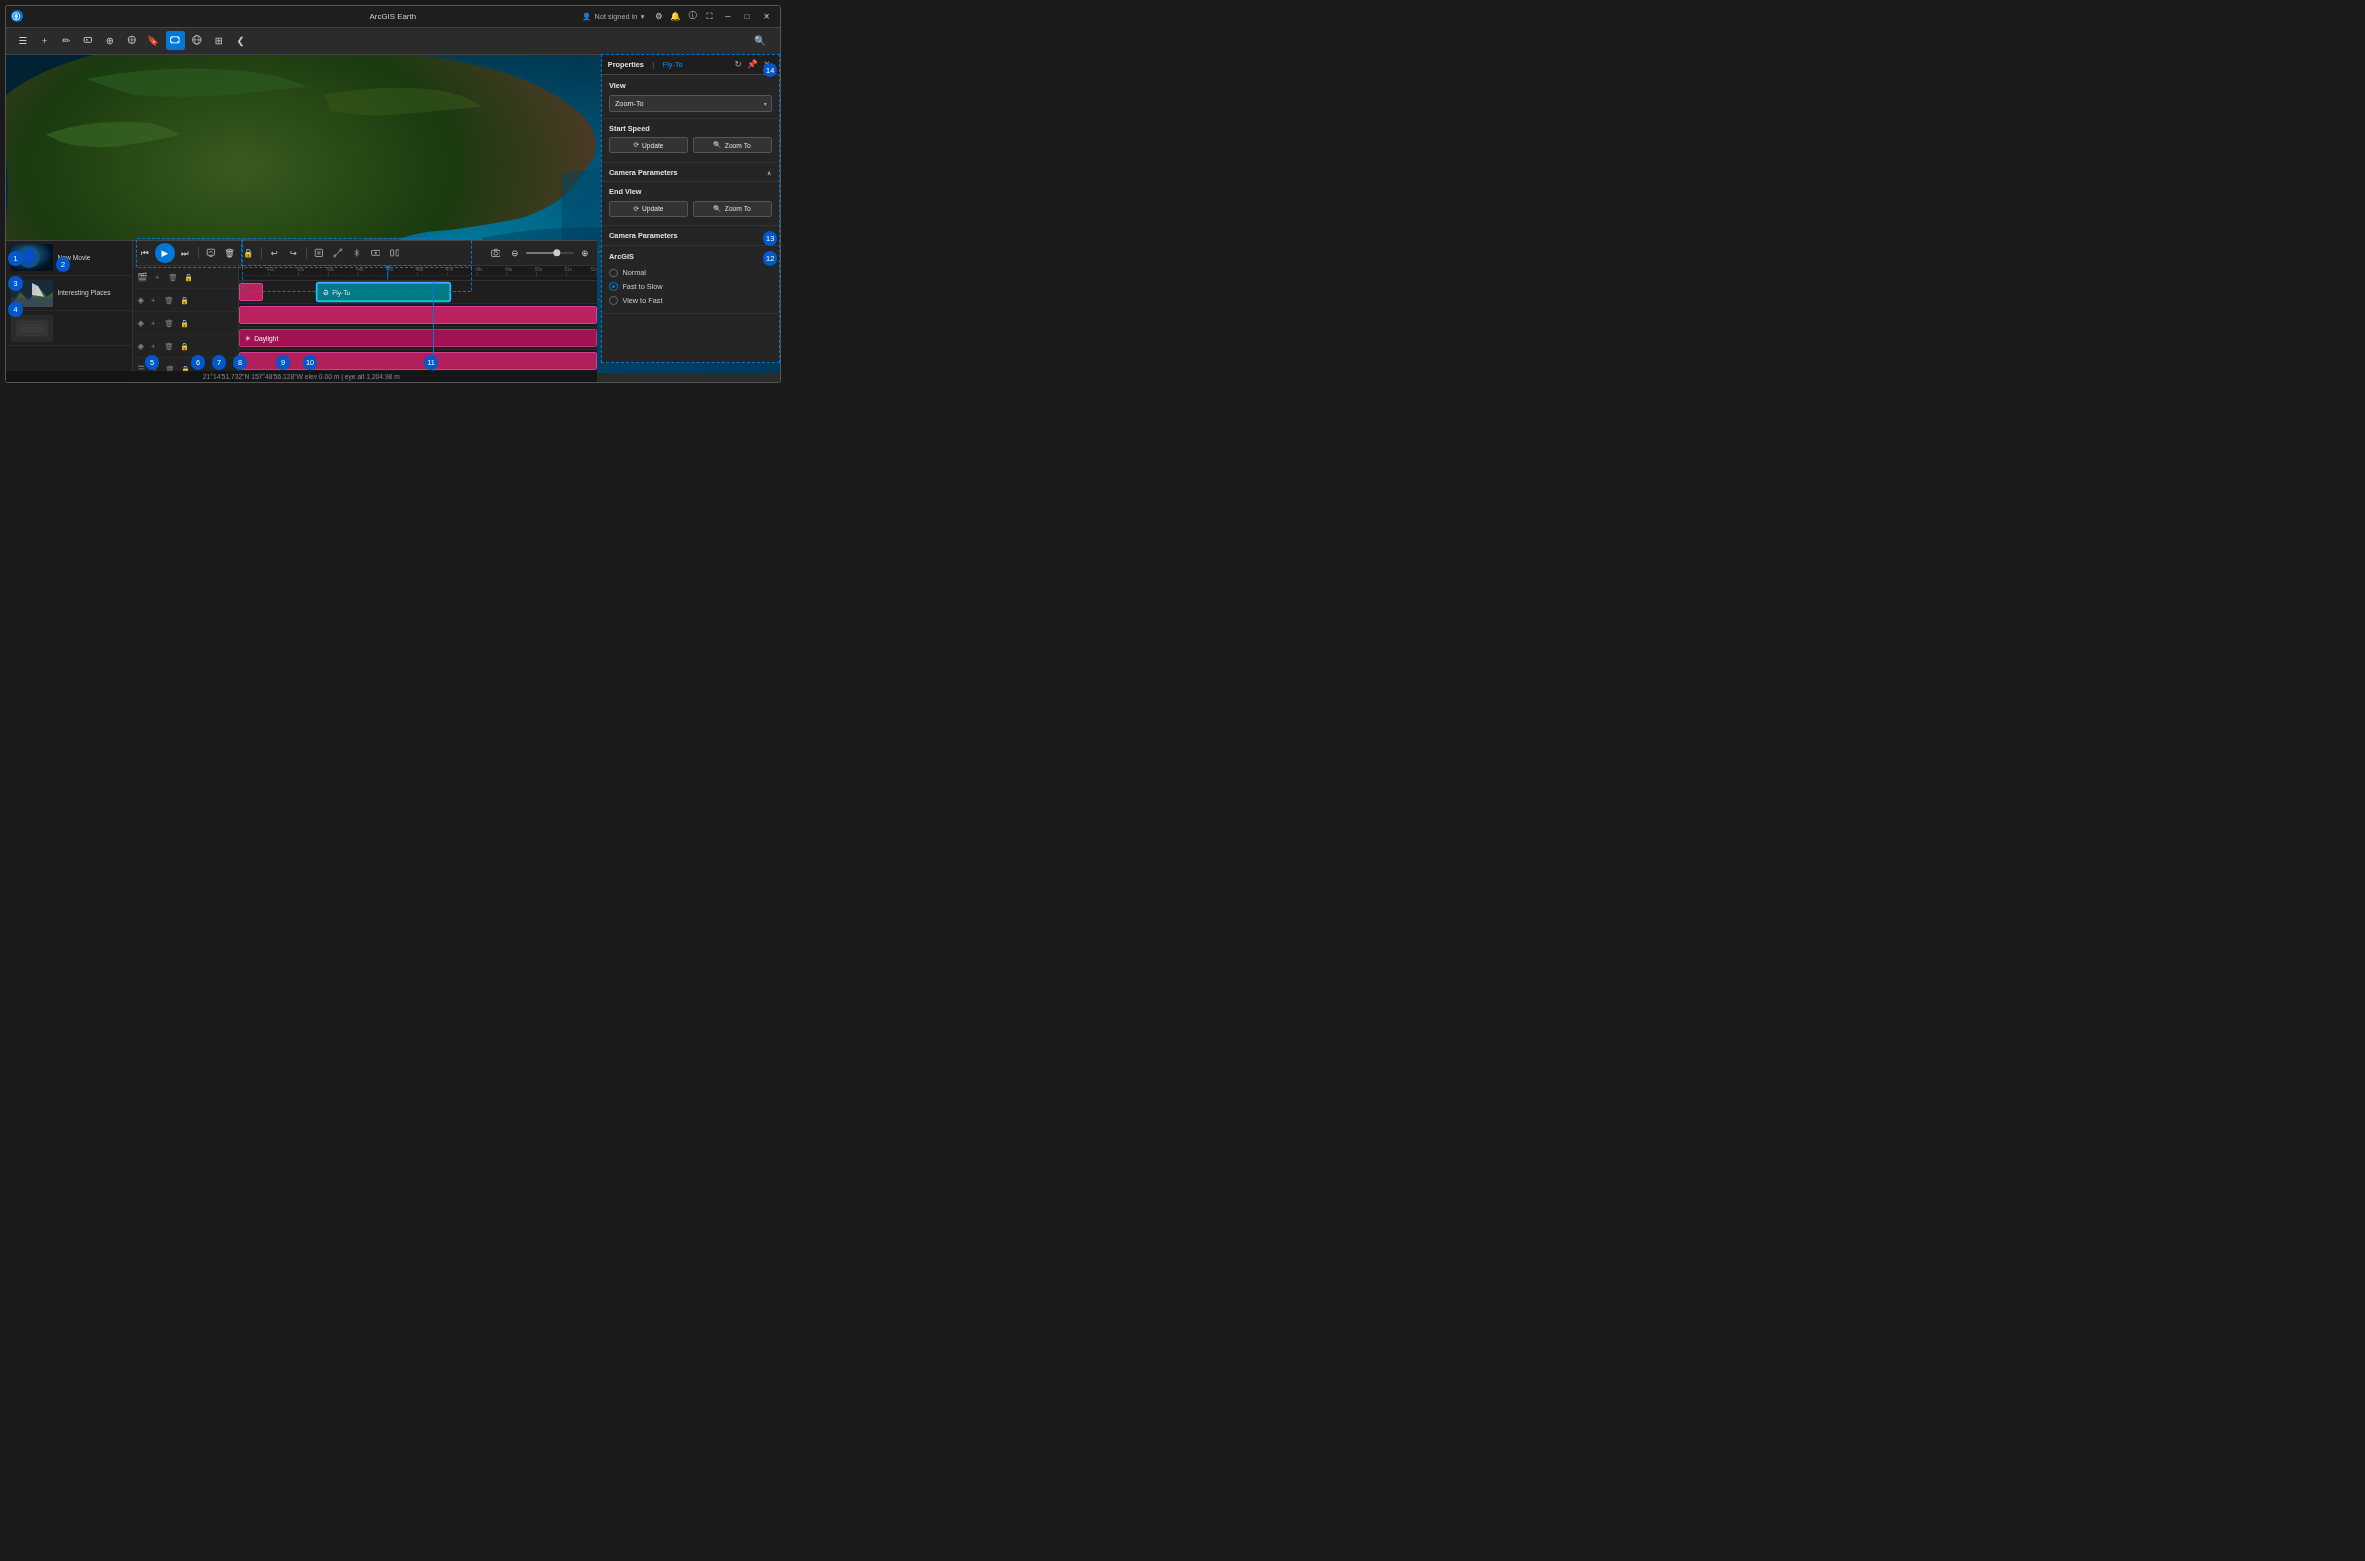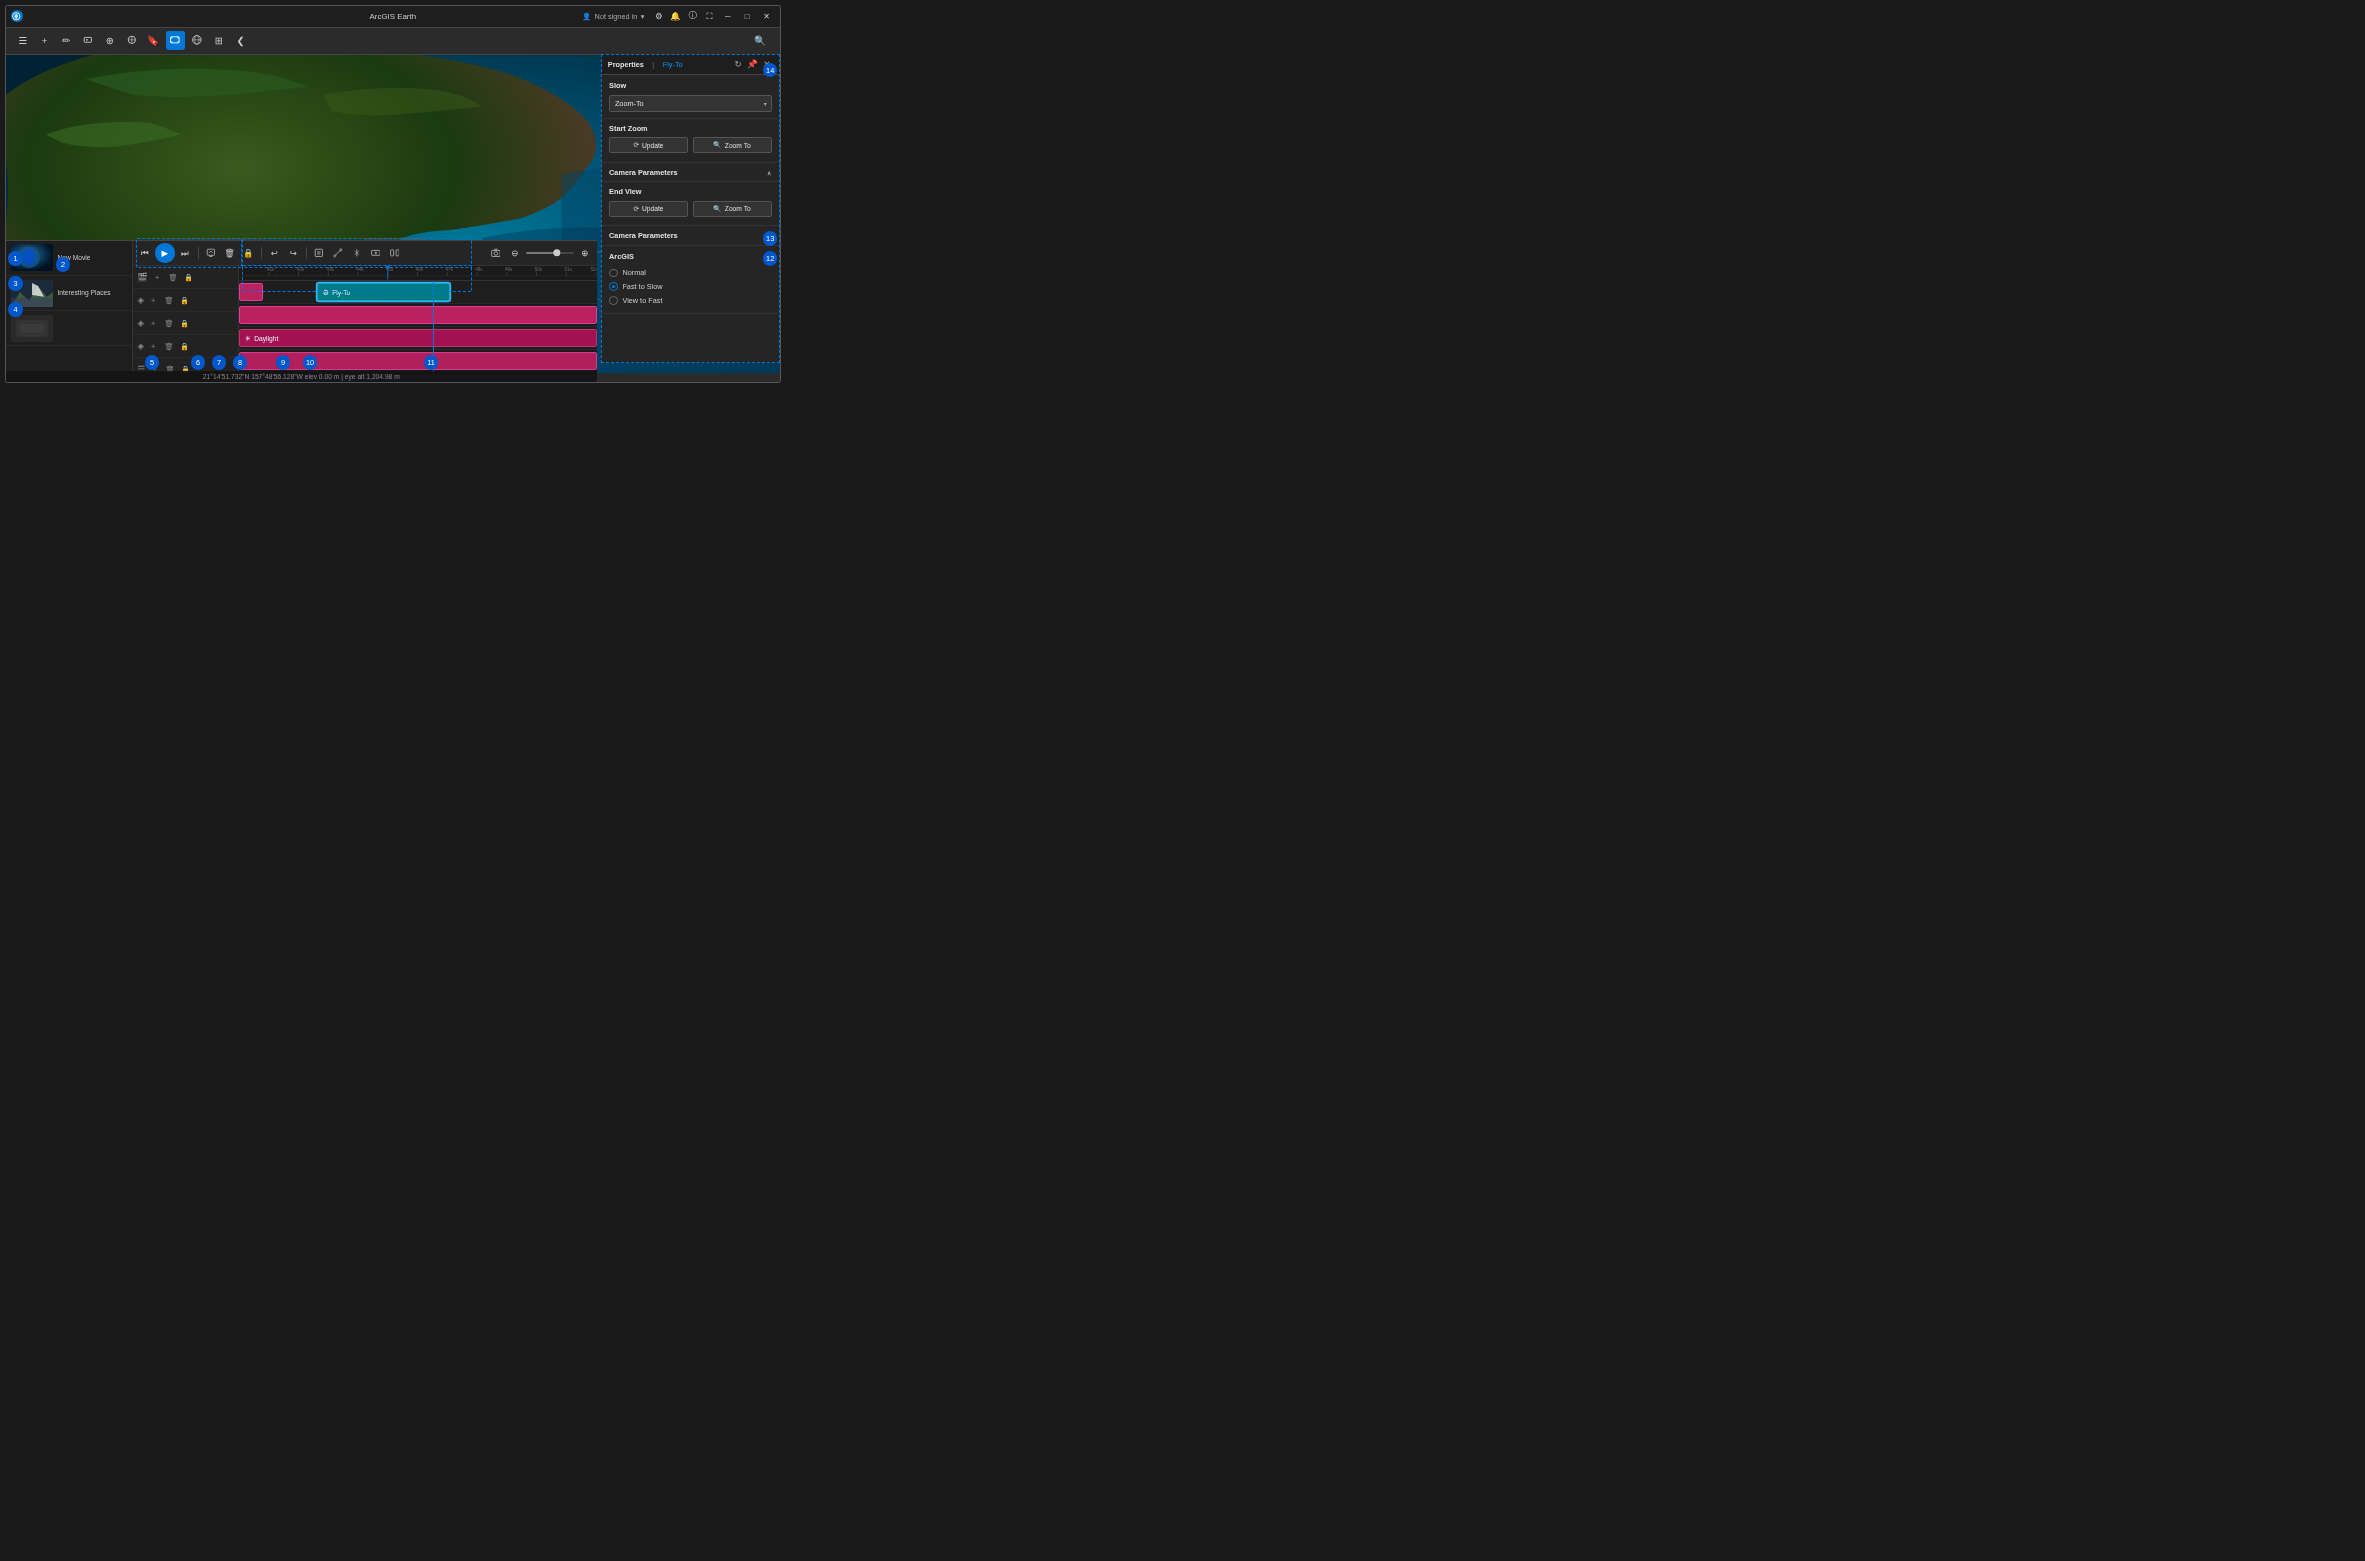--- a/index.html
+++ b/index.html
@@ -522,32 +522,32 @@
       <span class="panel-pipe">|</span>
       <span class="panel-fly-to-label">Fly-To</span>
       <div class="panel-header-actions">
         <button class="panel-icon-btn" title="Refresh">↻</button>
         <button class="panel-icon-btn" title="Pin">📌</button>
         <button class="panel-icon-btn" title="Close">✕</button>
       </div>
     </div>
 
     <div class="panel-section">
-      <div class="panel-section-label">Slow</div>
+      <div class="panel-section-label">View</div>
       <div class="select-wrapper">
         <select class="panel-select">
           <option>Zoom-To</option>
           <option>Fly-To</option>
           <option>Pan-To</option>
         </select>
       </div>
     </div>
 
     <div class="panel-sub-section">
-      <div class="panel-section-label">Start Zoom</div>
+      <div class="panel-section-label">Start Speed</div>
       <div class="panel-row">
         <button class="panel-btn">
           <span>⟳</span>
           <span>Update</span>
         </button>
         <button class="panel-btn">
           <span>🔍</span>
           <span>Zoom To</span>
         </button>
       </div>

